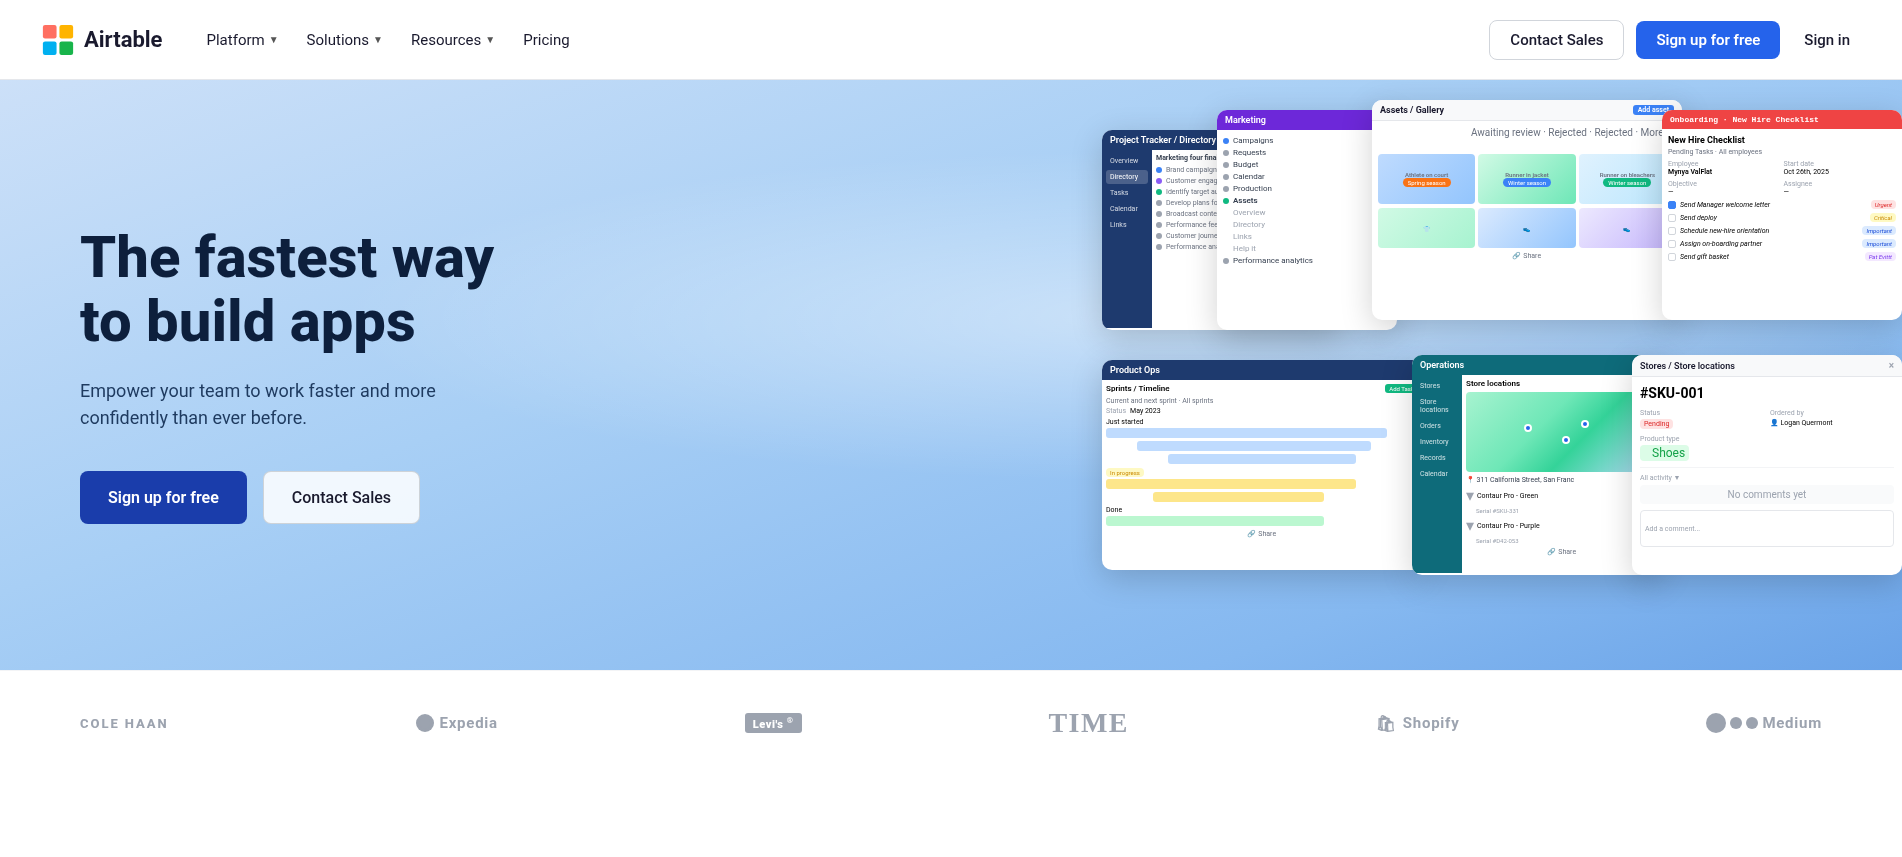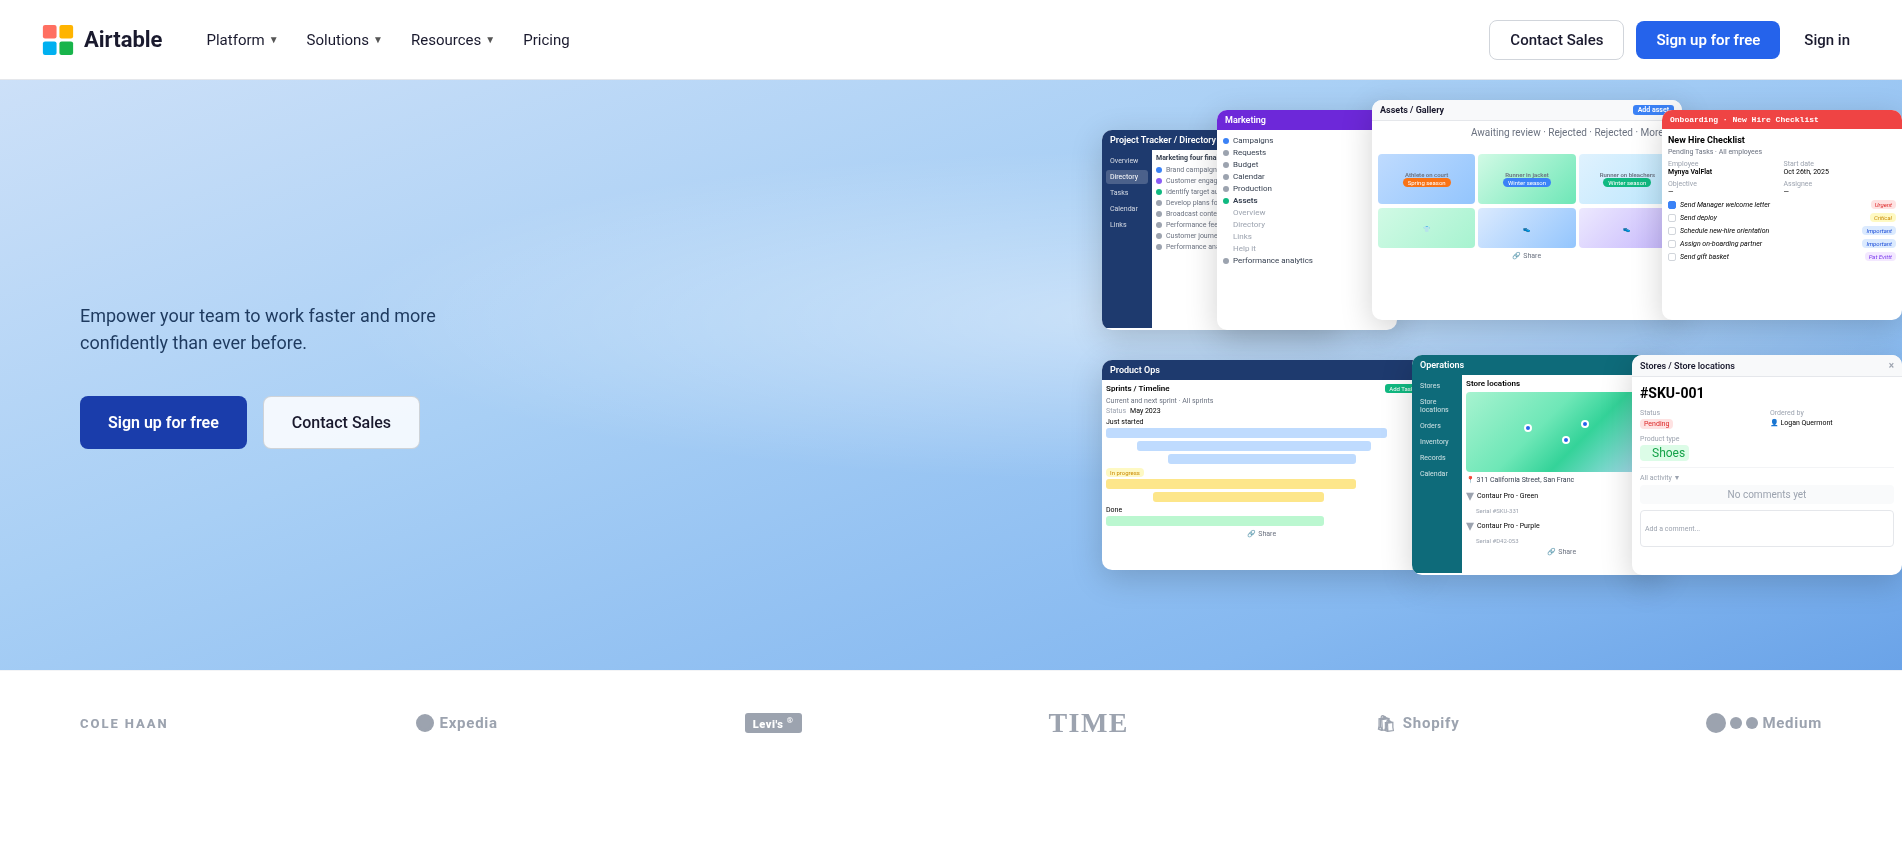--- a/index.html
+++ b/index.html
@@ -188,20 +188,21 @@
     <button class="btn-contact">Contact Sales</button>
     <button class="btn-signup">Sign up for free</button>
     <button class="btn-signin">Sign in</button>
   </div>
 </nav>
 
 <section class="hero">
   <div class="hero-bg"></div>
 
   <div class="hero-content">
+    <h1 class="hero-title">The fastest way to build apps</h1>
     <p class="hero-subtitle">Empower your team to work faster and more confidently than ever before.</p>
     <div class="hero-buttons">
       <button class="btn-hero-primary">Sign up for free</button>
       <button class="btn-hero-secondary">Contact Sales</button>
     </div>
   </div>
 
   <div class="hero-screenshots">
 
     <div class="screenshot ss-project-tracker">

